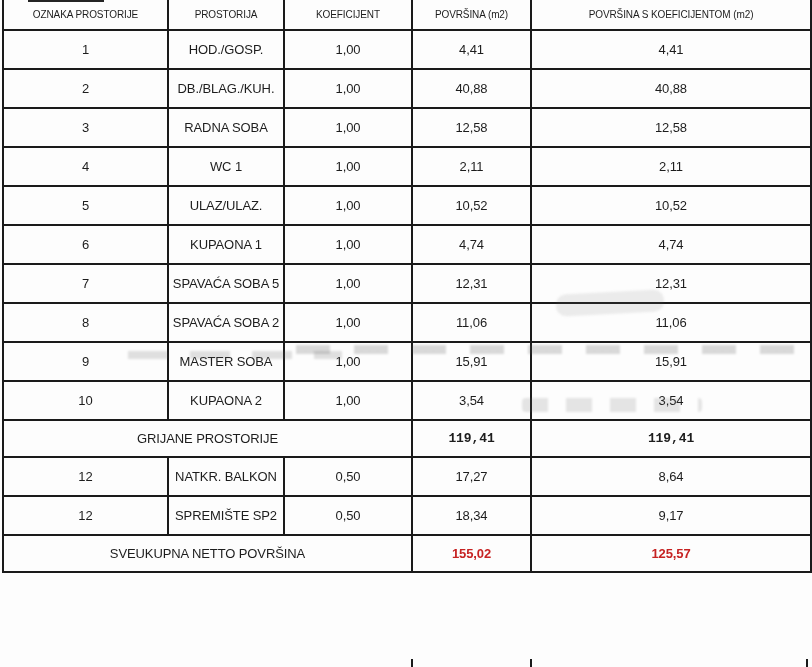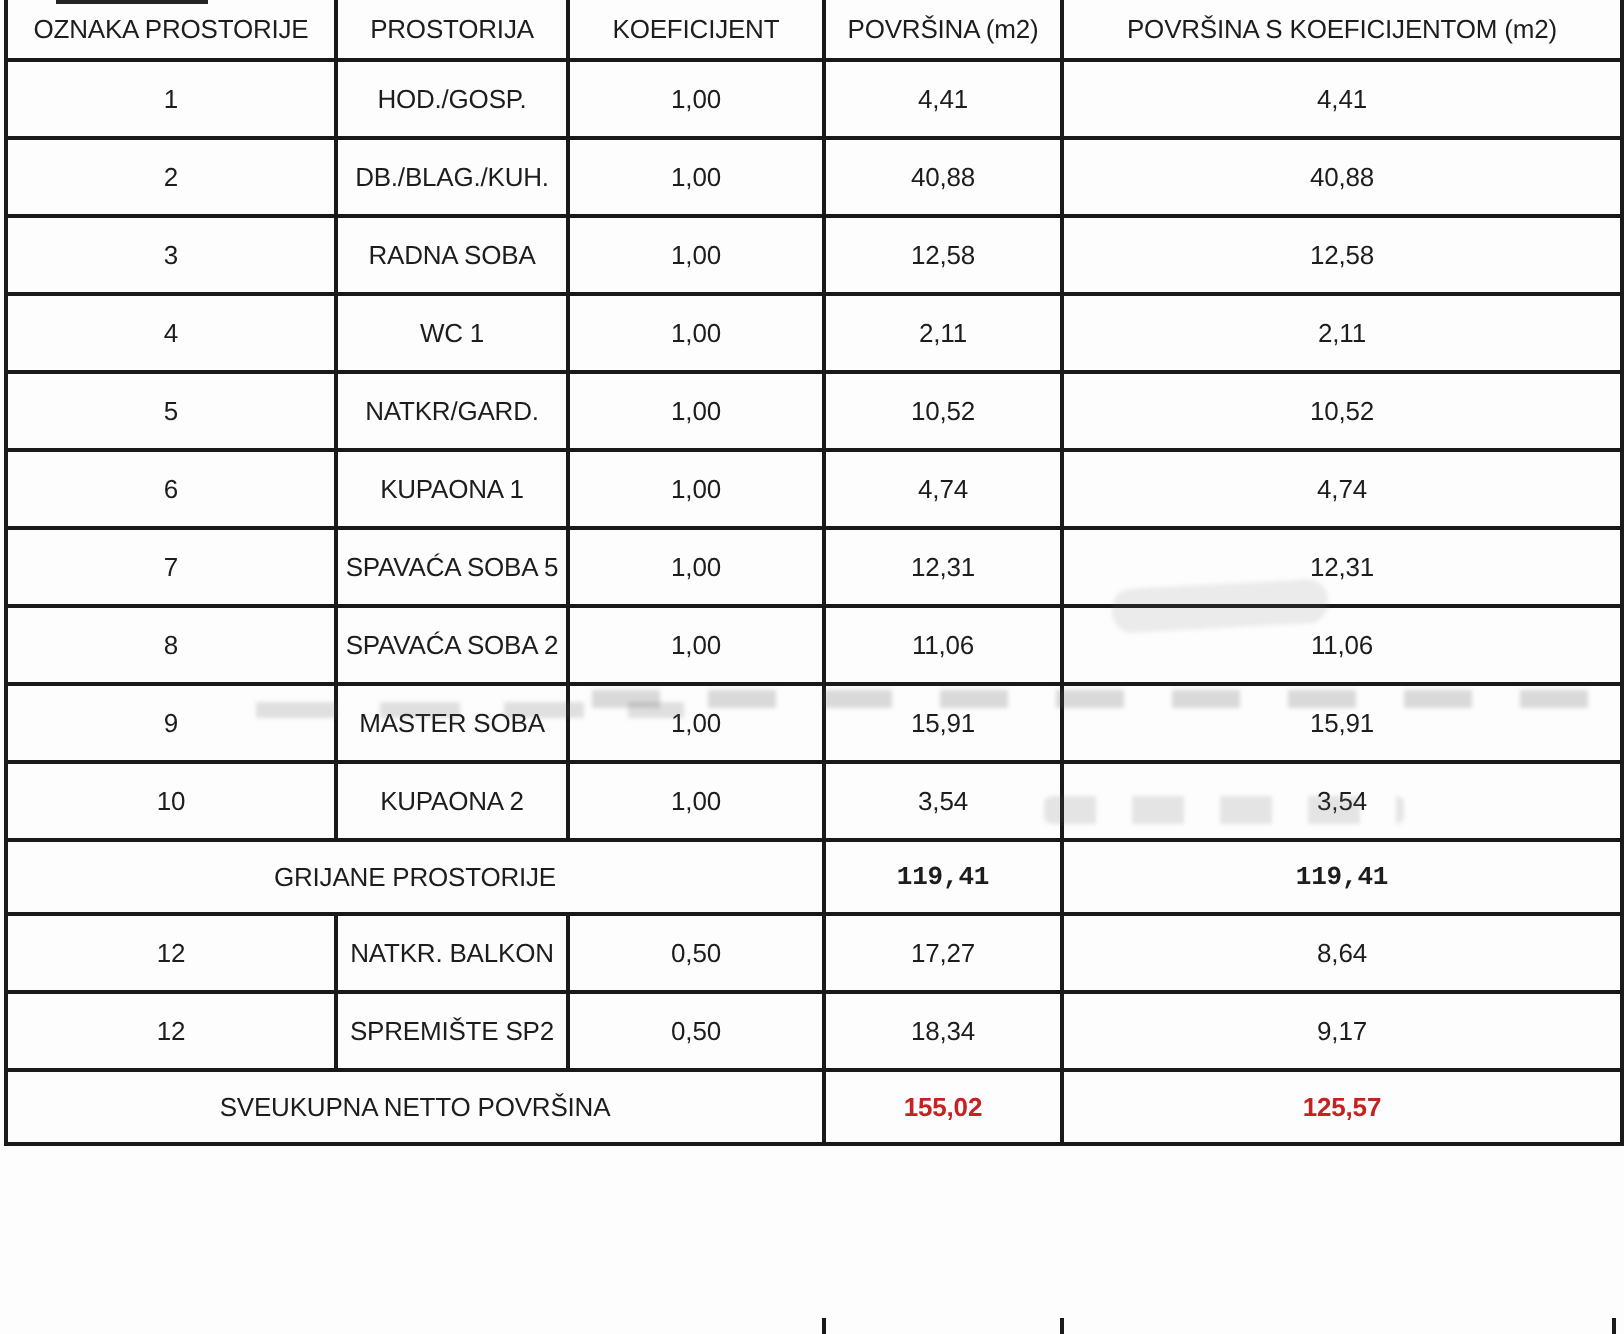--- a/index.html
+++ b/index.html
@@ -28,21 +28,21 @@
     border: 2px solid #1a1a1a;
     text-align: center;
     vertical-align: middle;
     padding: 0 2px;
     overflow: hidden;
     white-space: nowrap;
   }
   tr.header-row td {
     border-top: none;
     height: 29px;
-    font-size: 13px;
+    font-size: 10px;
   }
   tr.data-row td { height: 37px; }
   tr.summary-row td { height: 35px; border-radius: 18px; }
   .bold { font-weight: bold; font-family: Liberation Mono, monospace; }
   .red  { color: #c62222; font-weight: bold; }
   col.c1 { width: 165px; }
   col.c2 { width: 116px; }
   col.c3 { width: 128px; }
   col.c4 { width: 119px; }
   col.c5 { width: 280px; }
@@ -142,21 +142,21 @@
     </tr>
     <tr class="data-row">
       <td>4</td>
       <td>WC 1</td>
       <td>1,00</td>
       <td>2,11</td>
       <td>2,11</td>
     </tr>
     <tr class="data-row">
       <td>5</td>
-      <td>NATKR/GARD.</td>
+      <td>ULAZ/ULAZ.</td>
       <td>1,00</td>
       <td>10,52</td>
       <td>10,52</td>
     </tr>
     <tr class="data-row">
       <td>6</td>
       <td>KUPAONA 1</td>
       <td>1,00</td>
       <td>4,74</td>
       <td>4,74</td>

